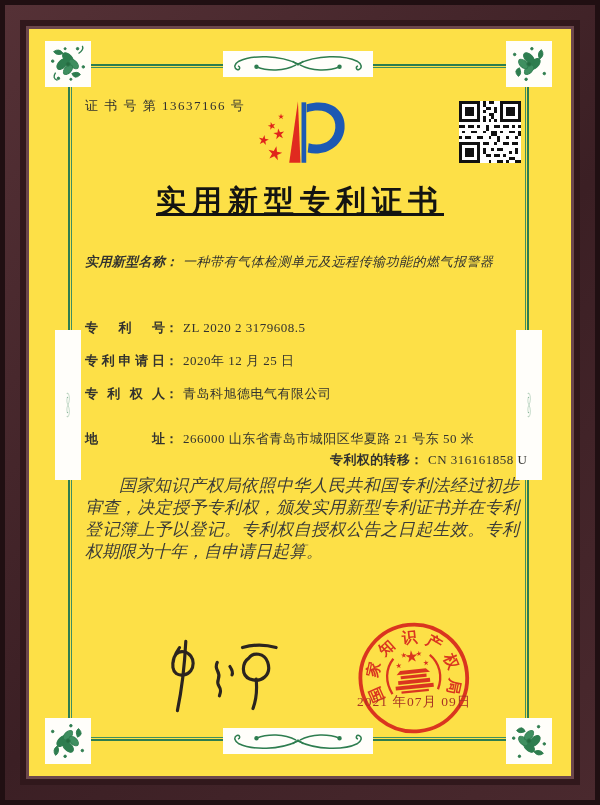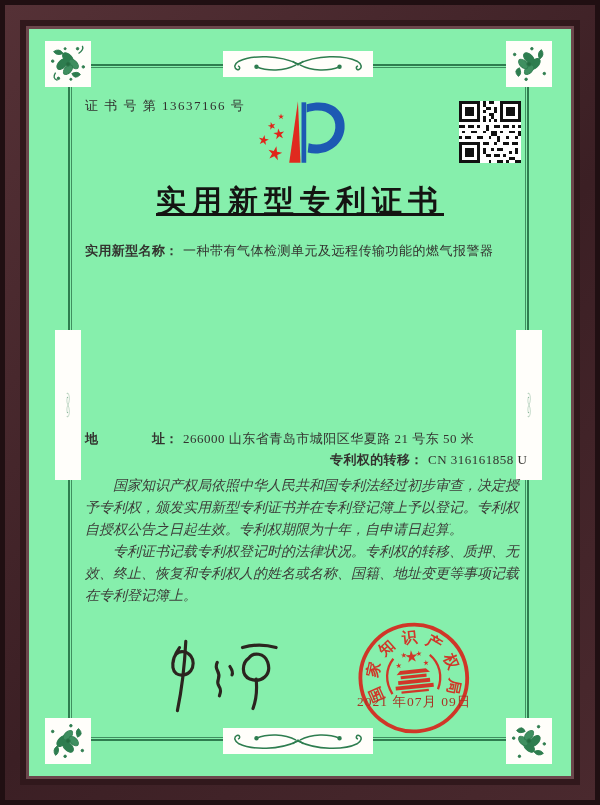--- a/index.html
+++ b/index.html
@@ -6,21 +6,21 @@
   body{
     width:600px;height:805px;position:relative;overflow:hidden;
     background:#1d0e11;
     font-family:"Liberation Serif","DejaVu Serif",serif;
   }
   
   .f1{position:absolute;inset:0;background:#200f12;}
   .f2{position:absolute;inset:5px;background:linear-gradient(135deg,#553136,#3b1f24 55%,#4a292e);}
   .f3{position:absolute;inset:20px;background:#31181c;}
   .f4{position:absolute;inset:26px;background:#6b474c;}
-  .page{position:absolute;inset:29px;background:#86efac;}
+  .page{position:absolute;inset:29px;background:#fde047;}
   
   .gborder{position:absolute;left:39px;top:35px;width:461px;height:677px;}
   .gb-outer{position:absolute;inset:0;border:2px solid #2e7d4f;}
   .gb-inner{position:absolute;inset:3px;border:1px solid #3f8f60;}
   
   .orn{position:absolute;background:#fffefa;display:flex;align-items:center;justify-content:center;}
   .orn svg{display:block;}
   .corner{width:46px;height:46px;}
   .c-tl{left:16px;top:12px;}  .c-tr{left:477px;top:12px;}
   .c-bl{left:16px;top:689px;} .c-br{left:477px;top:689px;}
@@ -33,26 +33,26 @@
   .certno{position:absolute;left:56px;top:68px;font-size:13px;letter-spacing:1.5px;color:#30302e;}
   .logo{position:absolute;left:218px;top:60px;}
   .qr{position:absolute;left:430px;top:72px;}
   .title{position:absolute;left:0;top:152px;width:100%;text-align:center;
     font-size:30px;font-weight:bold;letter-spacing:6px;color:#141412;text-decoration:underline;}
   
   .frow{position:absolute;left:56px;font-size:13px;color:#33332f;white-space:nowrap;}
   .flabel{display:inline-block;width:80px;text-align:justify;text-align-last:justify;font-weight:bold;}
   .fcolon{font-weight:bold;}
   .fval{margin-left:5px;letter-spacing:.5px;}
-  .r-name{top:213px;} .r-inv{top:257px;} .r-pno{top:290px;} .r-fdate{top:323px;}
+  .r-name{top:224px;font-style:italic;} .r-inv{top:257px;} .r-pno{top:290px;} .r-fdate{top:323px;}
   .r-pat{top:356px;} .r-addr{top:401px;} .r-grant{top:422px;}
   .grant2{position:absolute;left:245px;top:0;white-space:nowrap;}
   
   .paras{position:absolute;left:56px;top:446px;width:434px;
-    font-size:14px;line-height:22px;color:#3c3c38;font-style:italic;text-align:justify;}
+    font-size:17px;line-height:22px;color:#3c3c38;font-style:italic;text-align:justify;}
   .paras p{margin:0;text-indent:2em;}
   
   .signer{position:absolute;left:59px;top:622px;font-size:14px;color:#222;letter-spacing:2px;line-height:26px;}
   .sig{position:absolute;left:118px;top:606px;}
   .seal{position:absolute;left:324px;top:588px;transform:rotate(-6deg);}
   .sealdate{position:absolute;left:328px;top:664px;width:170px;font-size:13.5px;
     color:#a93425;letter-spacing:1px;white-space:nowrap;}
   .hidden-defs{position:absolute;width:0;height:0;overflow:hidden;}
 </style>
 </head>
@@ -232,32 +232,40 @@
       <use href="#qfinder" transform="translate(0,14)"></use>
       <path fill="#111" d="M8,0h1v2h-1z M10,0h2v1h-2z M9,2h2v1h-2z M12,2h1v2h-1z M8,3h1v1h-1z M10,4h2v1h-2z M8,5h1v1h-1z M11,5h1v1h-1z M8,6h1v1h-1z M10,6h1v1h-1z M12,6h1v1h-1z M0,8h2v1h-2z M3,8h2v1h-2z M6,8h1v1h-1z M9,8h1v2h-1z M12,8h2v1h-2z M15,8h2v1h-2z M18,8h1v1h-1z M20,8h1v1h-1z M1,10h1v1h-1z M4,10h2v1h-2z M8,10h1v1h-1z M11,10h2v2h-2z M14,10h1v1h-1z M17,10h2v1h-2z M20,10h1v2h-1z M0,12h1v1h-1z M2,12h2v1h-2z M6,12h2v1h-2z M10,12h1v1h-1z M13,12h1v2h-1z M16,12h1v1h-1z M19,12h1v1h-1z M8,14h2v1h-2z M12,14h1v1h-1z M15,14h2v1h-2z M18,14h2v1h-2z M8,16h1v2h-1z M11,16h1v1h-1z M13,16h2v1h-2z M17,17h1v1h-1z M19,16h1v2h-1z M9,18h2v1h-2z M12,18h2v1h-2z M15,18h1v1h-1z M17,19h2v1h-2z M10,20h1v1h-1z M13,20h2v1h-2z M16,20h1v1h-1z M19,20h2v1h-2z"></path>
     </svg>
   </div>
 
   <div class="title">实用新型专利证书</div>
 
   <div class="frow r-name">
     <span class="flabel">实用新型名称</span><span class="fcolon">：</span><span class="fval">一种带有气体检测单元及远程传输功能的燃气报警器</span>
   </div>
+  <div class="frow r-pno">
+    <span class="flabel">专利号</span><span class="fcolon">：</span><span class="fval">ZL 2020 2 3179608.5</span>
+  </div>
+  <div class="frow r-fdate">
+    <span class="flabel">专利申请日</span><span class="fcolon">：</span><span class="fval">2020年 12 月 25 日</span>
+  </div>
+  <div class="frow r-pat">
+    <span class="flabel">专利权人</span><span class="fcolon">：</span><span class="fval">青岛科旭德电气有限公司</span>
+  </div>
   <div class="frow r-addr">
     <span class="flabel">地址</span><span class="fcolon">：</span><span class="fval">266000 山东省青岛市城阳区华夏路 21 号东 50 米</span>
   </div>
   <div class="frow r-grant">
     <span class="grant2">
       <span class="flabel">专利权的转移</span><span class="fcolon">：</span><span class="fval">CN 316161858 U</span>
     </span>
   </div>
 
   <div class="paras">
     <p>国家知识产权局依照中华人民共和国专利法经过初步审查，决定授予专利权，颁发实用新型专利证书并在专利登记簿上予以登记。专利权自授权公告之日起生效。专利权期限为十年，自申请日起算。</p>
-    <p>专利证书记载专利权登记时的法律状况。专利权的转移、质押、无效、终止、恢复和专利权人的姓名或名称、国籍、地址变更等事项记载在专利登记簿上。</p>
   </div>
 
 
   <div class="sig">
     <svg width="170" height="84" viewBox="0 0 160 80">
       <g stroke="#2b241f" stroke-width="3" fill="none" stroke-linecap="round" stroke-linejoin="round">
         <path d="M30,12 C20,26 22,40 34,38 C46,36 46,18 34,16 C28,15 24,20 24,26"></path>
         <path d="M36,6 C35,26 33,48 28,72"></path>
         <path d="M66,26 C62,34 70,34 67,42 C64,50 72,48 68,58"></path>
         <path d="M78,30 C80,33 81,36 80,38"></path>

